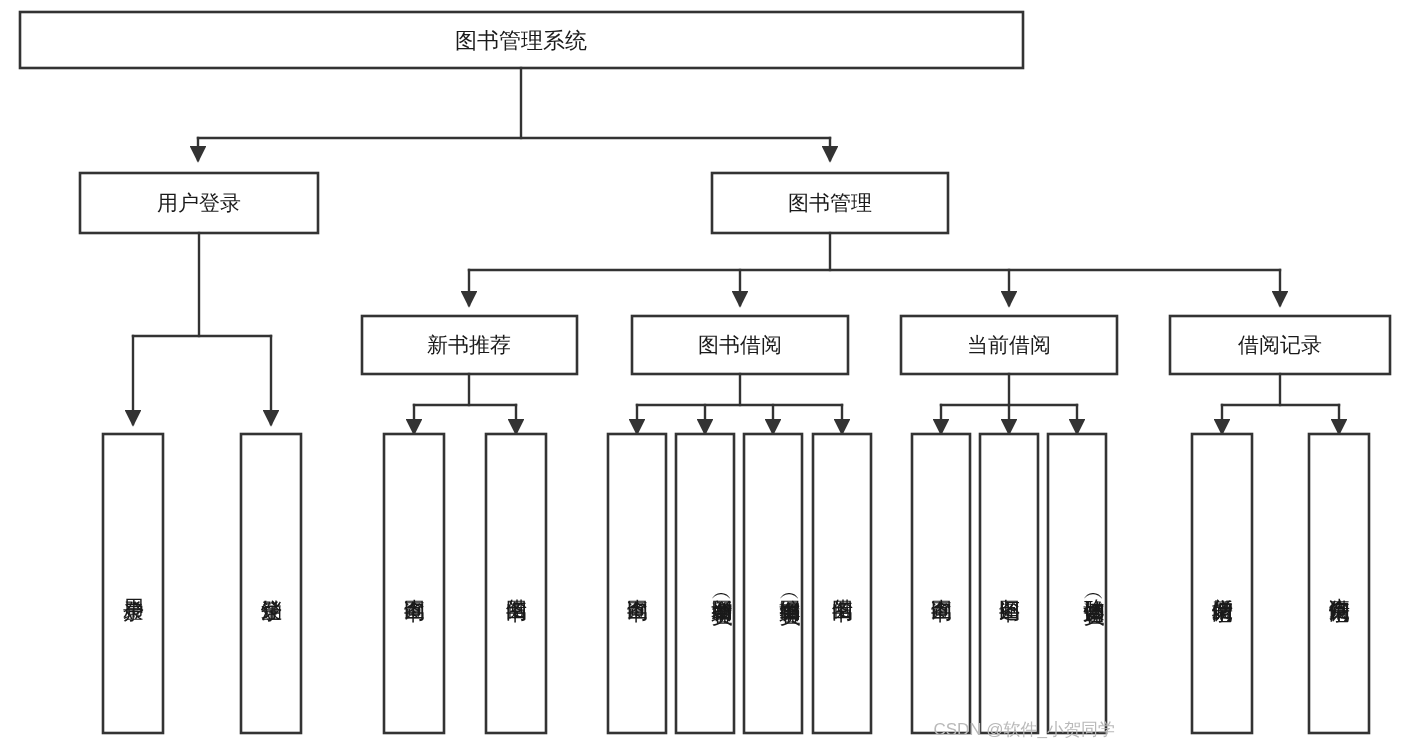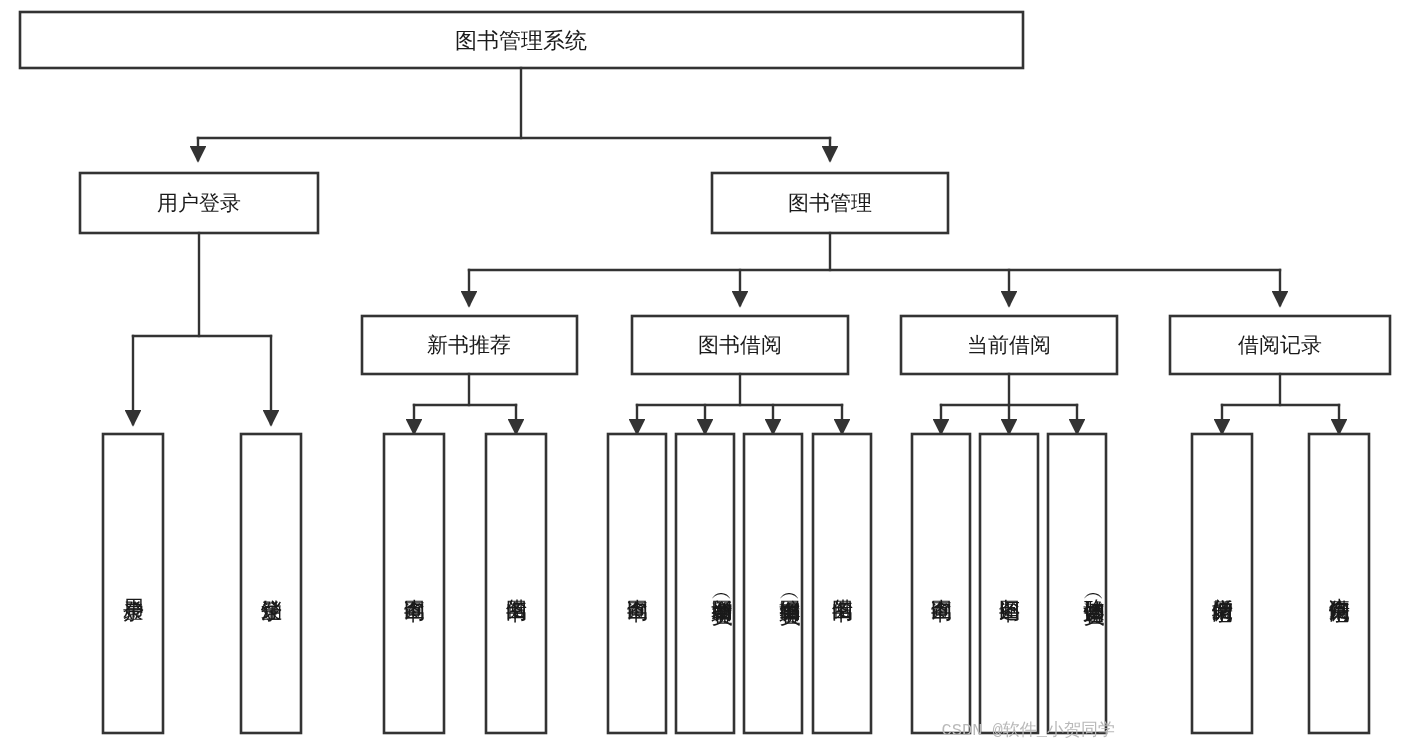--- a/index.html
+++ b/index.html
@@ -67,21 +67,21 @@
     display: flex;
     align-items: center;
     justify-content: center;
     text-align: center;
     pointer-events: none;
   }
   .watermark {
     position: absolute;
     right: 8px;
     bottom: 6px;
-    font-family: Liberation Mono, monospace;
+    font-family: Liberation Sans, sans-serif;
     font-size: 17px;
     color: #b9b9b9;
     white-space: nowrap;
   }
 </style>
 </head>
 <body>
 
 <div id="diagram-root">
 

